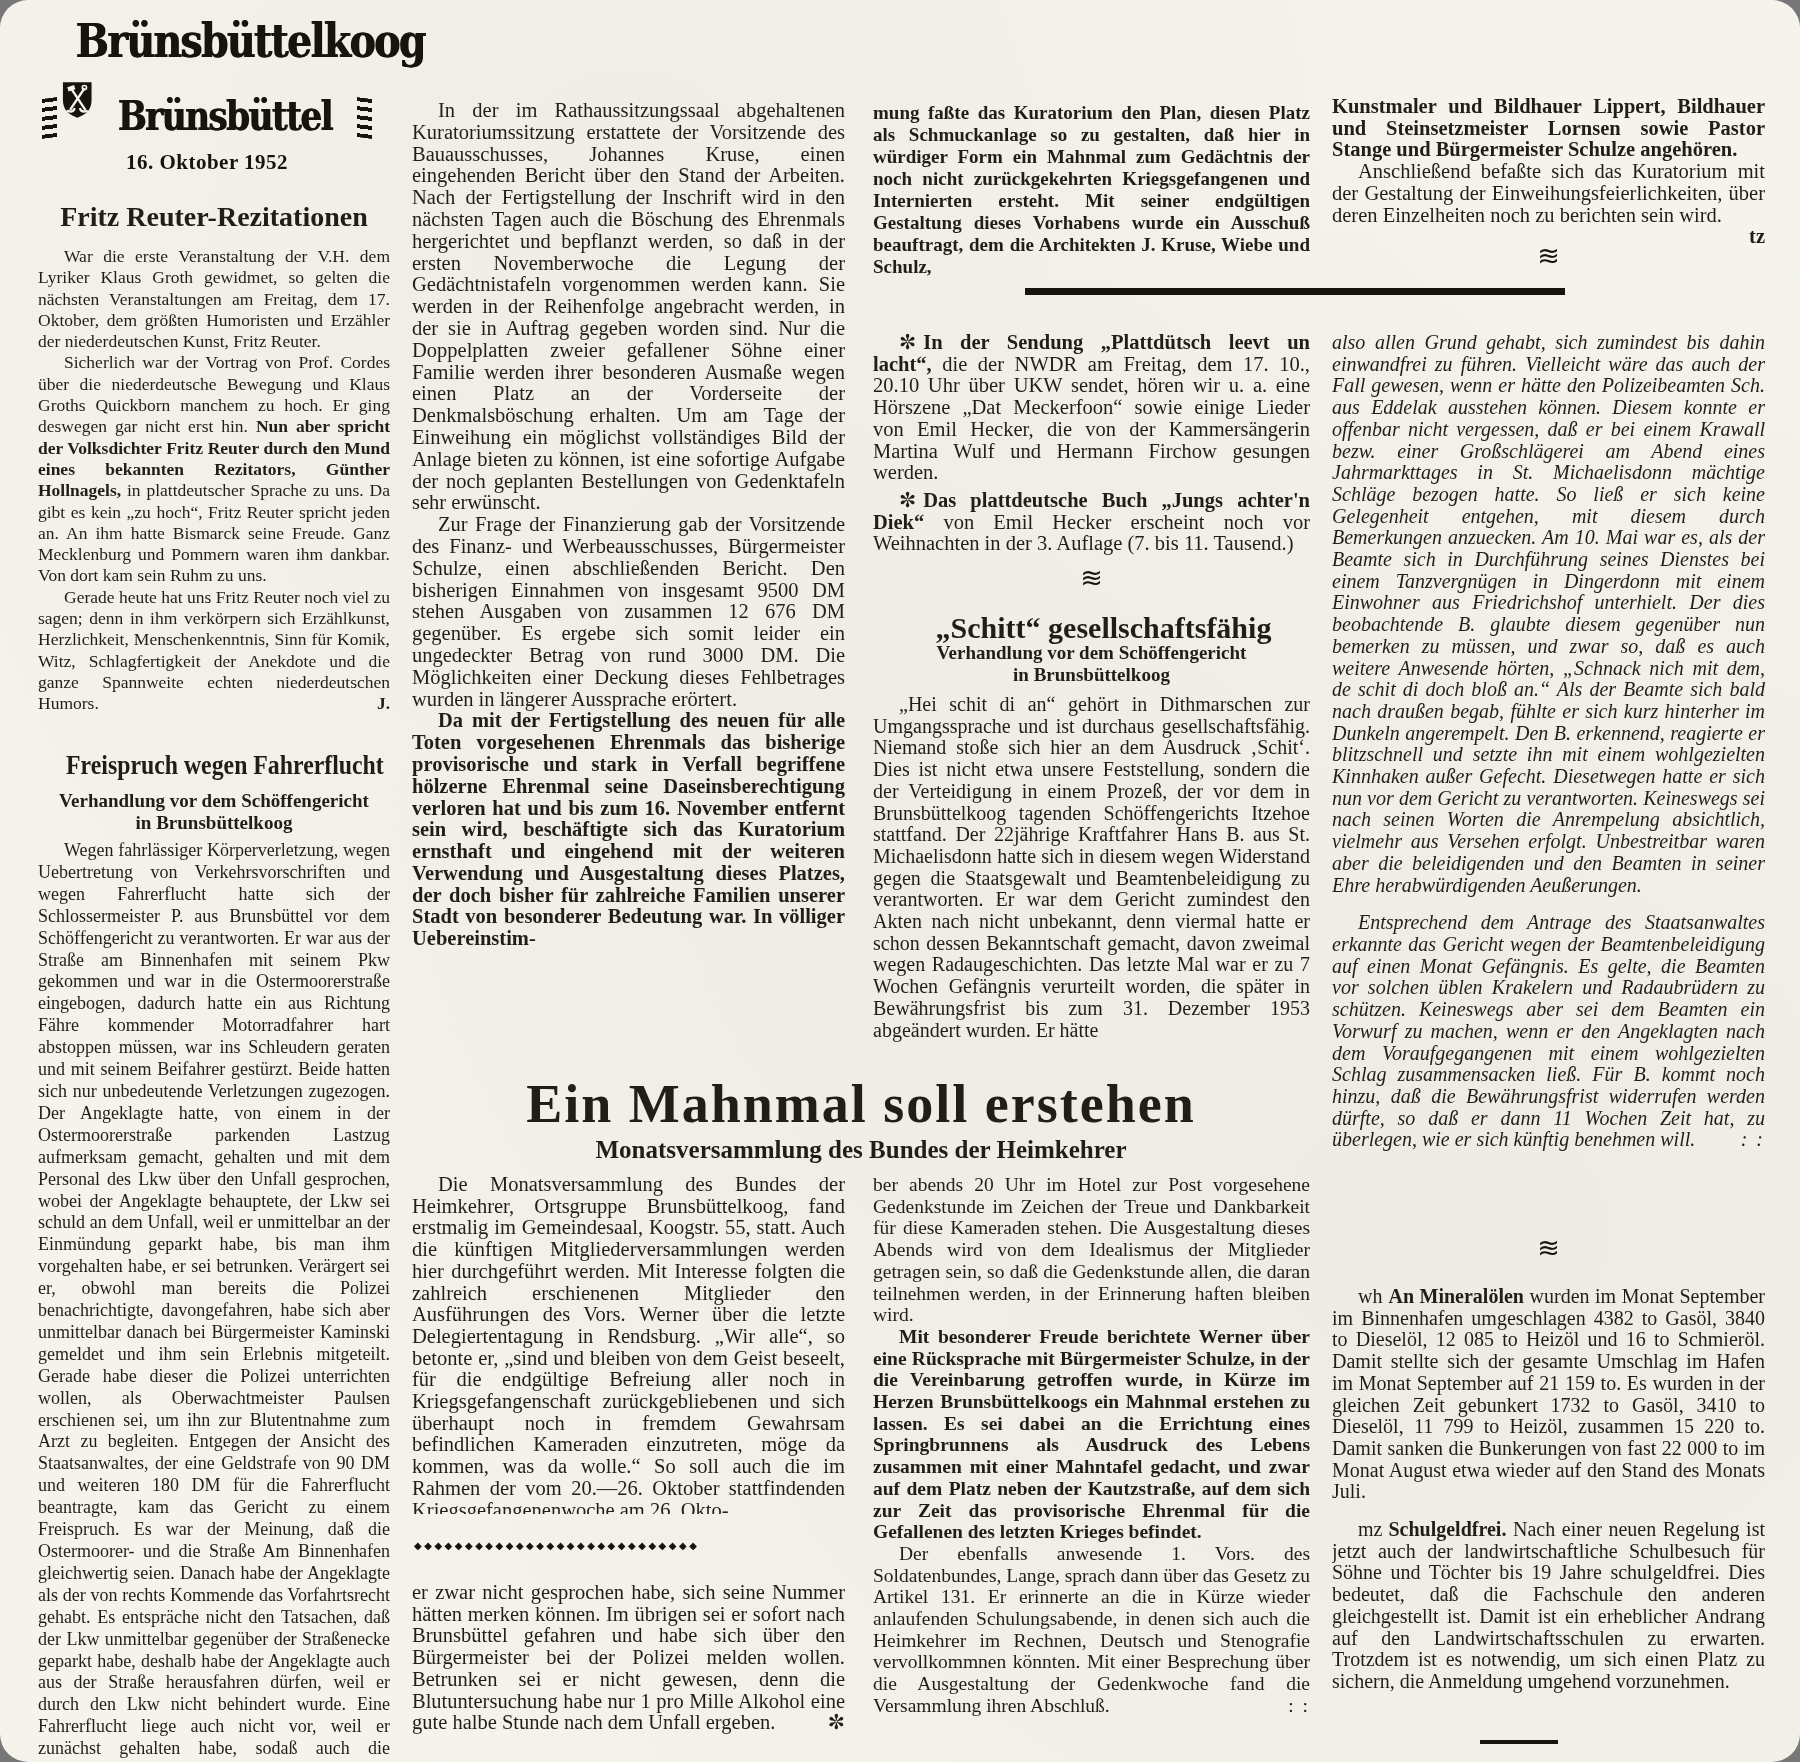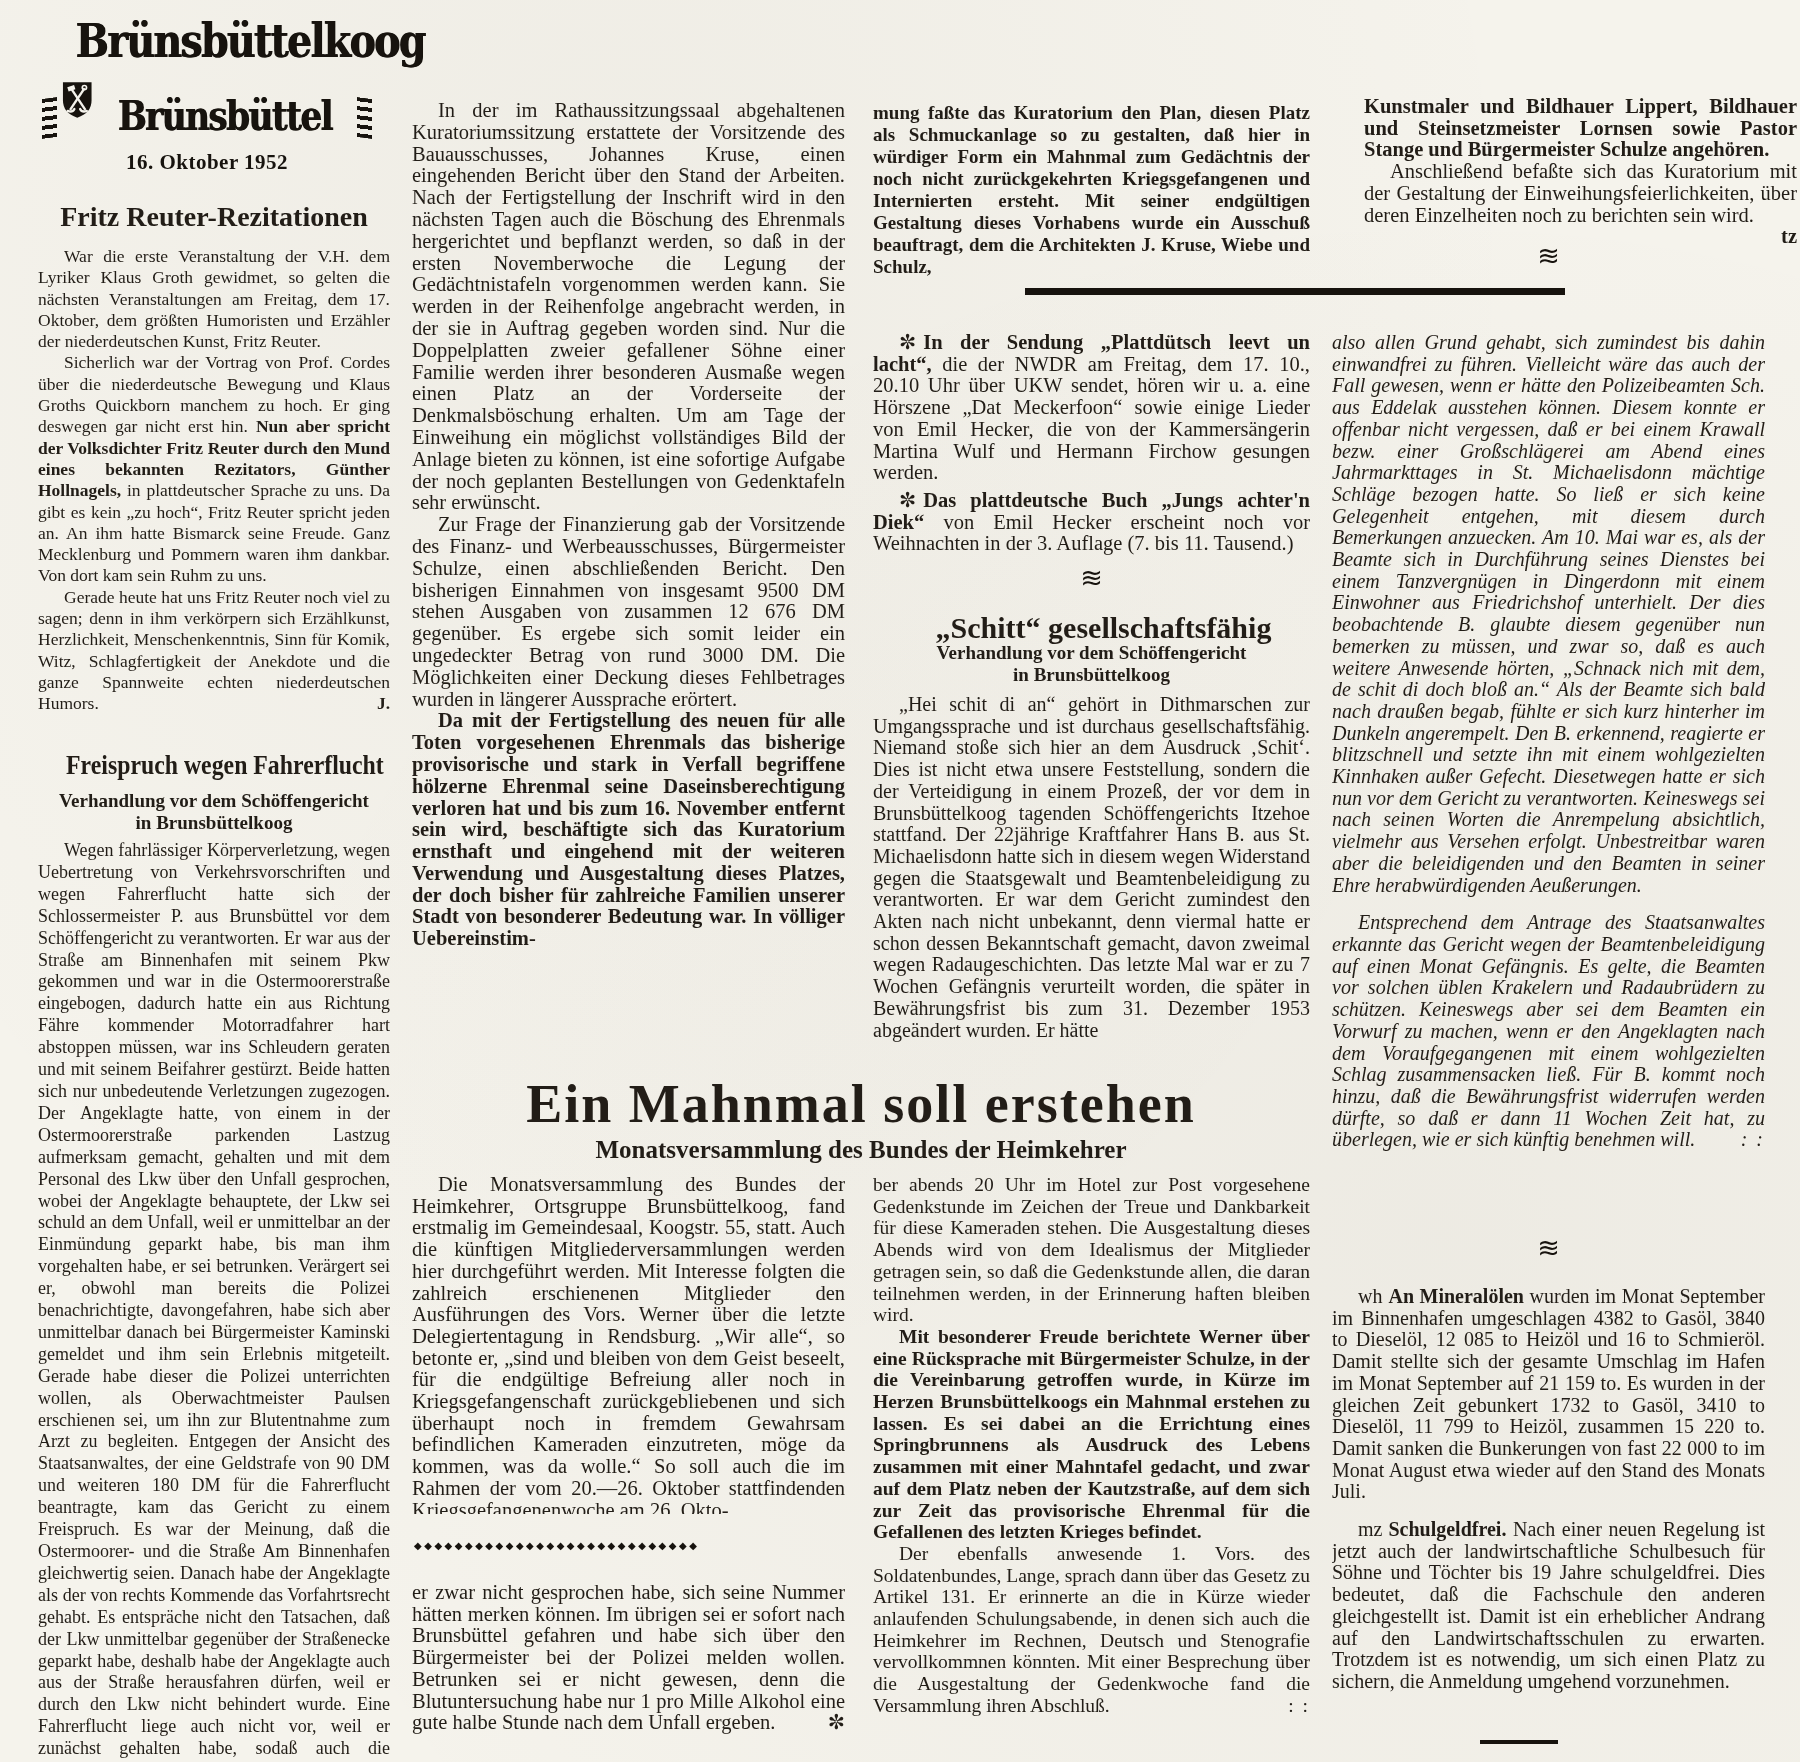--- a/index.html
+++ b/index.html
@@ -1,20 +1,20 @@
 <!DOCTYPE html>
 <html><head>
 <meta charset="utf-8">
 <style>
   html,body{margin:0;padding:0;background:#777;}
   .page{position:relative;width:1800px;height:1762px;margin:0 auto;overflow:hidden;
         background:radial-gradient(ellipse at 35% 15%, rgba(90,80,60,.04), transparent 55%),
                    radial-gradient(ellipse at 80% 70%, rgba(90,80,60,.05), transparent 60%),
                    #f5f3ec;
-        font-family:"Liberation Serif",serif;color:#221d17;}
+        font-family:"Liberation Serif",serif;color:#221d17;border-radius:28px;}
   .abs{position:absolute;}
   p{margin:0;text-align:justify;text-indent:26px;}
   p.ni{text-indent:0;}
   .b{font-weight:bold;}
   .gap{margin-top:16px;}
   .sig{float:right;font-weight:bold;padding-left:14px;}
   .mark{float:right;padding-left:14px;letter-spacing:2px;}
   .endstar{float:right;padding-left:14px;font-weight:normal;}
   .star{margin-right:7px;font-weight:normal;}
   .pfx{margin-right:6px;}
@@ -39,21 +39,21 @@
   .lead-hl{font-size:60px;letter-spacing:5px;}
   .mahn-hl{font-size:54px;letter-spacing:2px;}
   .mahn-sub{font-size:25px;font-weight:bold;}
   .sec-hl{font-size:30px;}
   .sub-hl{font-size:19px;font-weight:bold;line-height:22px;}
   .reut-hl{font-size:28px;}
   .frei-hl{font-size:28px;white-space:nowrap;transform:scaleX(.85);transform-origin:center;}
   
   #lead-col2{font-size:20.5px;line-height:21.8px;}
   #lead-col3{font-size:19px;line-height:22px;}
-  #lead-col4{font-size:20.5px;line-height:21.7px;margin-left:32px;}
+  #lead-col4{font-size:20.5px;line-height:21.7px;}
   #notes{font-size:20.5px;line-height:21.7px;}
   #schitt-body{font-size:20px;line-height:21.7px;}
   #schitt-cont{font-size:20px;line-height:21.7px;}
   #briefs{font-size:20px;line-height:21.7px;}
   #reuter-body{font-size:17.5px;line-height:21.3px;}
   #freispruch-body{font-size:18px;line-height:21.9px;}
   #mahnmal-left{font-size:20.5px;line-height:21.7px;}
   #freispruch-cont{font-size:20.5px;line-height:21.7px;}
   #mahnmal-right{font-size:19.5px;line-height:21.7px;}
 </style>

